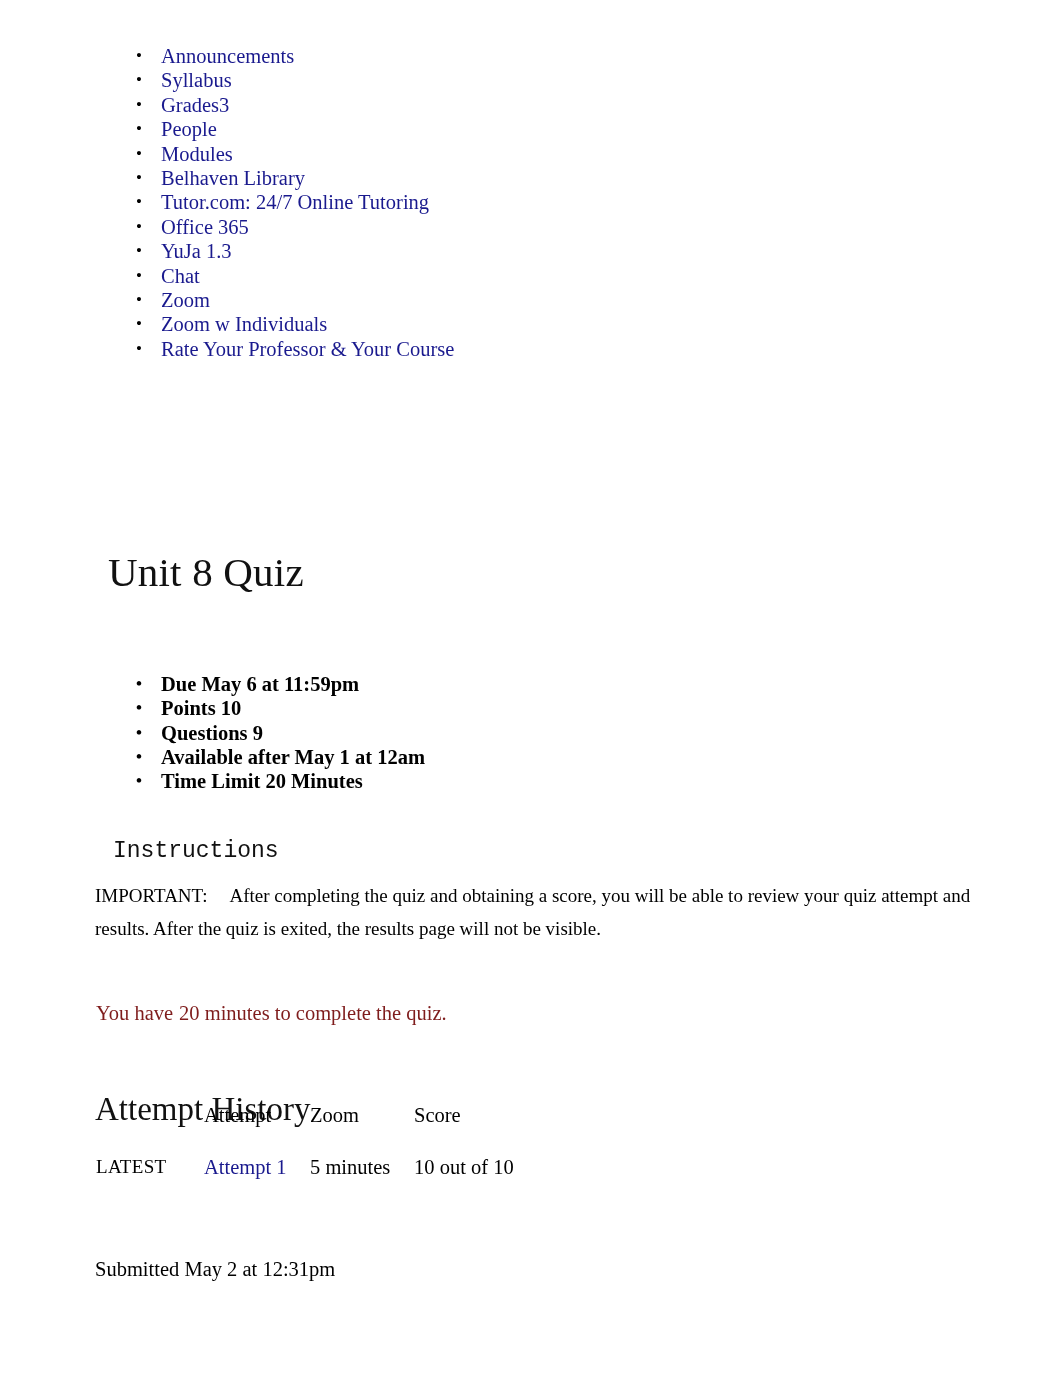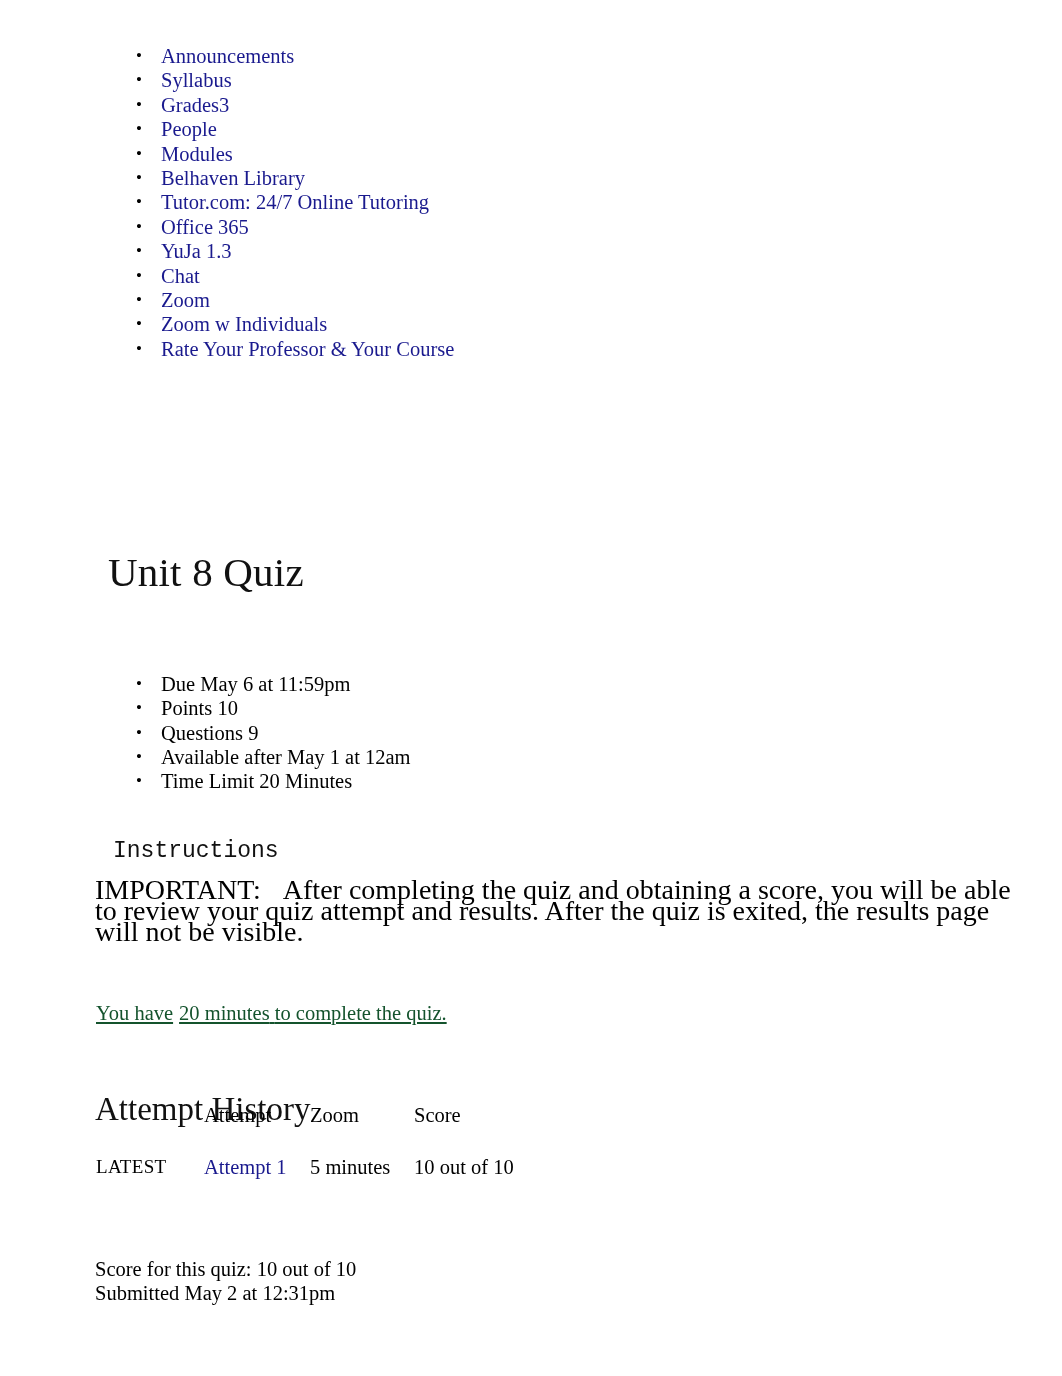--- a/index.html
+++ b/index.html
@@ -78,20 +78,21 @@
     margin: 0;
     padding: 0;
   }
   .quiz-meta li {
     position: relative;
     padding-left: 65px;
     line-height: 24.3px;
     font-size: 20.5px;
     color: #000000;
     white-space: nowrap;
+    font-weight: bold;
   }
   .quiz-meta li::before {
     content: "\2022";
     position: absolute;
     left: 40px;
     top: 0;
     color: #000000;
     font-size: 17px;
     line-height: 24.3px;
   }
@@ -109,44 +110,43 @@
     font-size: 23px;
     line-height: 36px;
     font-family: Liberation Mono, monospace;
   }
   .instructions-body {
     position: absolute;
     left: 95px;
     top: 879px;
     width: 925px;
     margin: 0;
-    font-size: 28px;
-    line-height: 21px;
+    font-size: 19px;
+    line-height: 33px;
     color: #000000;
     text-align: left;
   }
   .gap-wide {
     display: inline-block;
     width: 22px;
   }
   .gap-small {
     display: inline-block;
     width: 6px;
   }
 
   .time-note {
     position: absolute;
     left: 96px;
     top: 1001px;
     margin: 0;
     font-size: 20.5px;
     line-height: 24.5px;
-    color: #14532d;
-    white-space: nowrap;
-    text-decoration: underline;
+    color: #7f1d1d;
+    white-space: nowrap;
   }
 
   .attempt-history-heading {
     left: 95px;
     top: 1061px;
     font-size: 33px;
     line-height: 32px;
     margin-top: 32px;
   }
 
@@ -254,17 +254,16 @@
       <tr>
         <td class="col-kept kept-label">LATEST</td>
         <td class="col-attempt"><a class="attempt-link" href="#">Attempt 1</a></td>
         <td class="col-time">5 minutes</td>
         <td class="col-score">10 out of 10</td>
       </tr>
     </tbody>
   </table>
 
   <div class="score-block">
-    <div>Score for this quiz: 10 out of 10</div>
     <div>Submitted May 2 at 12:31pm</div>
   </div>
 
 </div>
 
 </body></html>

